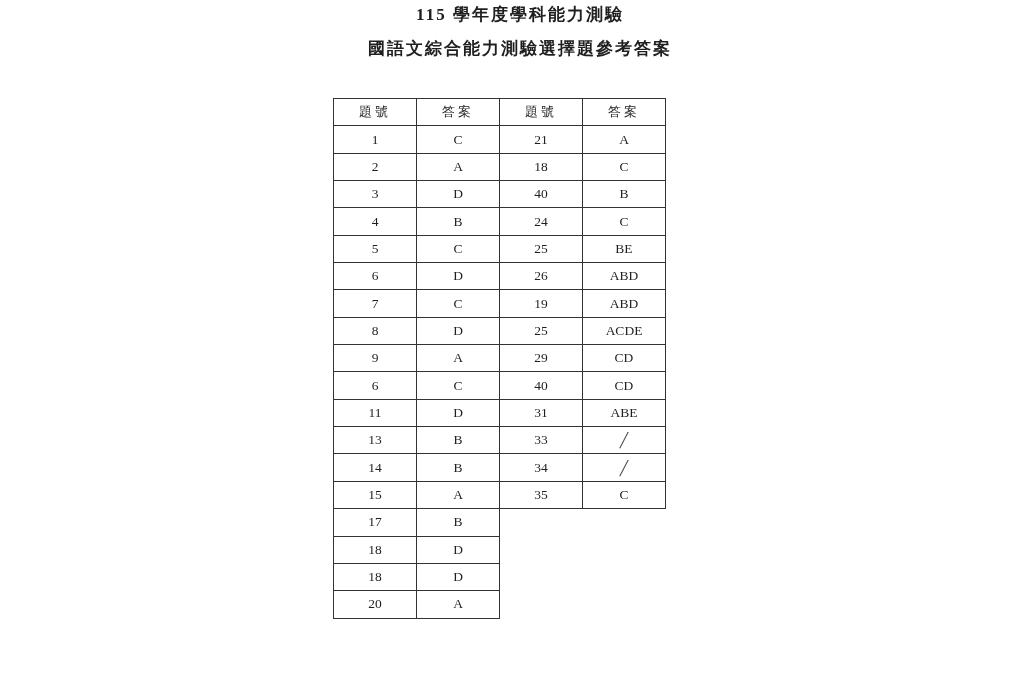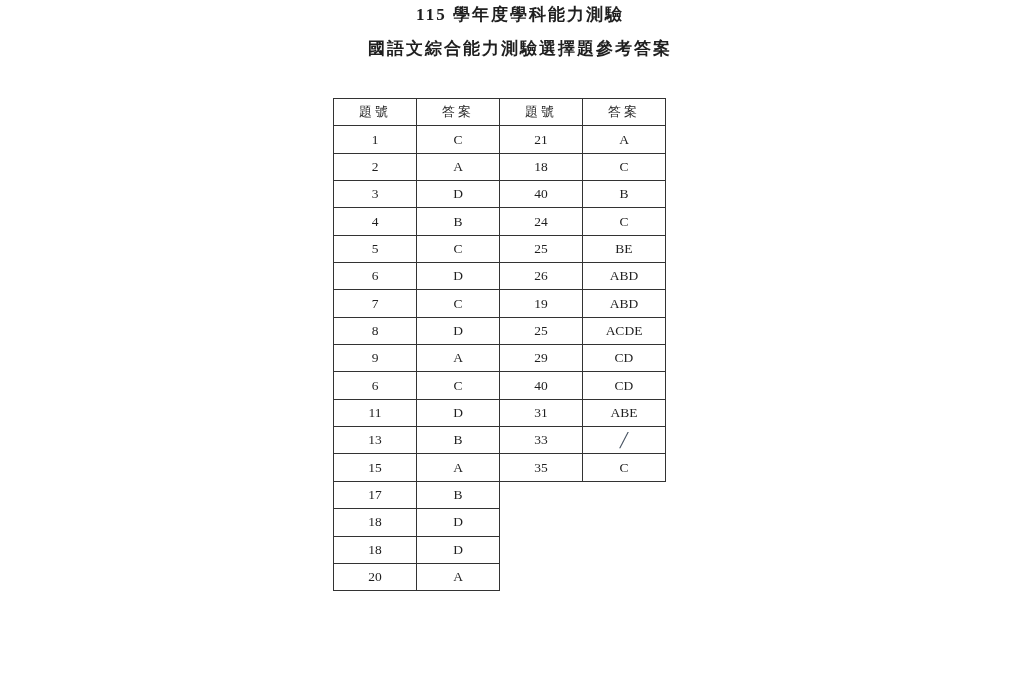--- a/index.html
+++ b/index.html
@@ -151,20 +151,26 @@
           <td>31</td>
           <td>ABE</td>
         </tr>
         <tr>
           <td>13</td>
           <td>B</td>
           <td>33</td>
           <td class="slash">╱</td>
         </tr>
         <tr>
+          <td>14</td>
+          <td>B</td>
+          <td>34</td>
+          <td class="slash">╱</td>
+        </tr>
+        <tr>
           <td>15</td>
           <td>A</td>
           <td>35</td>
           <td>C</td>
         </tr>
         <tr>
           <td>17</td>
           <td>B</td>
         </tr>
         <tr>

